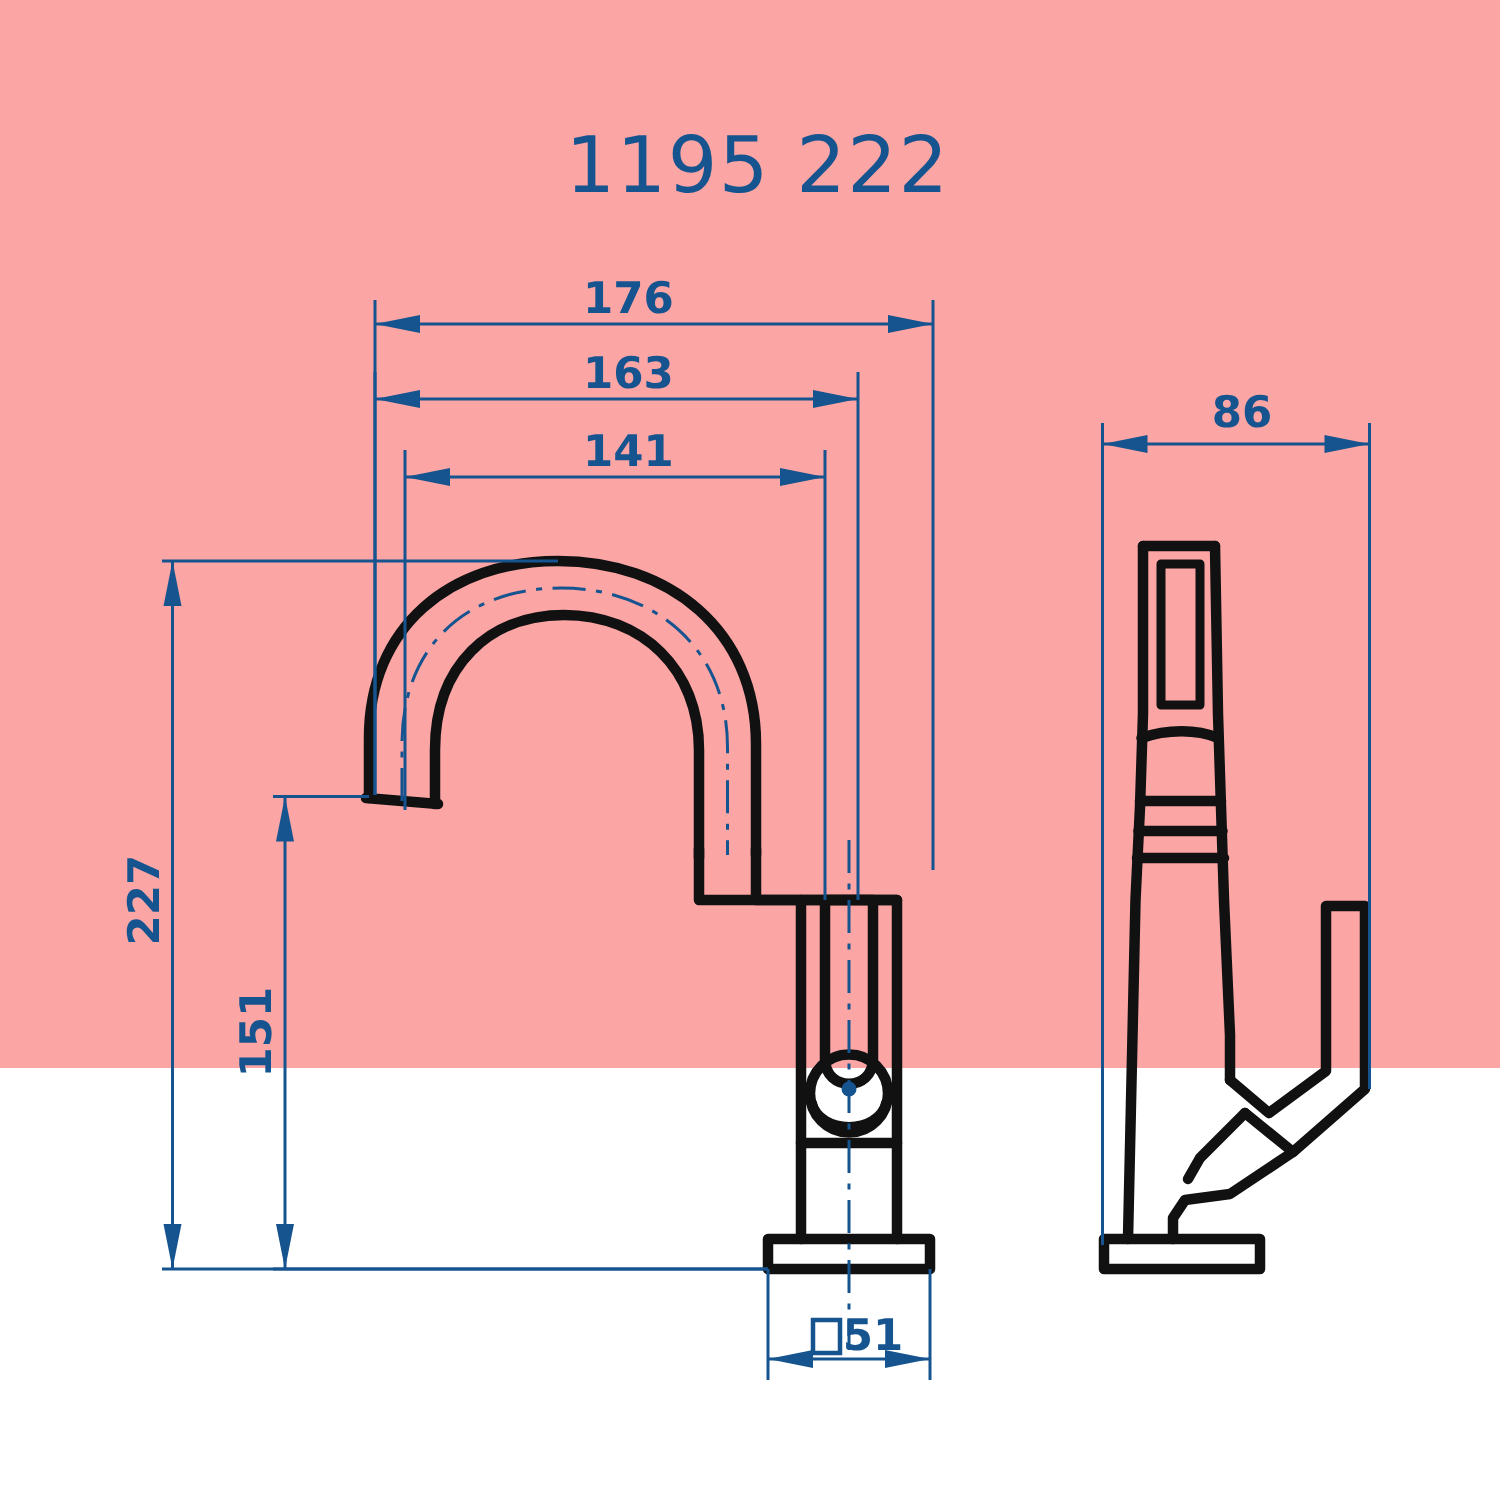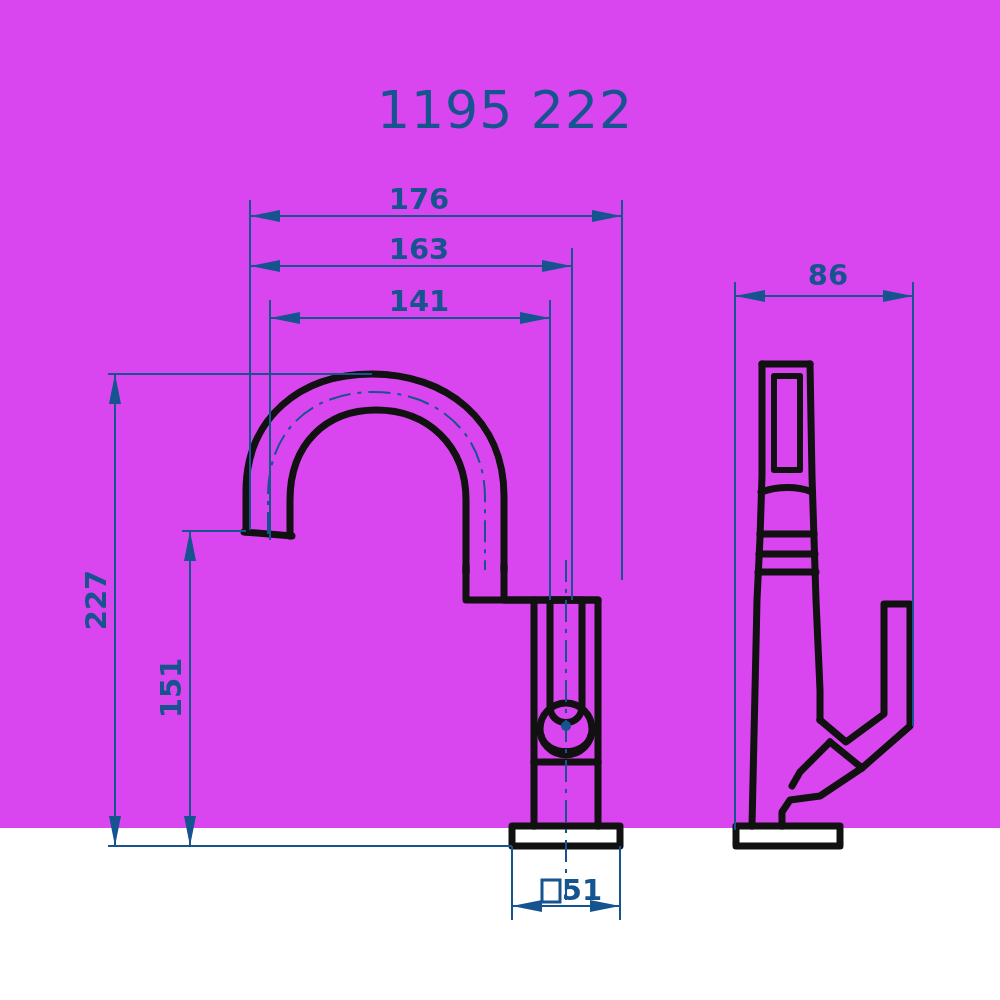--- a/index.html
+++ b/index.html
@@ -10,22 +10,22 @@
   }
   body {
     width: 1000px;
     height: 1000px;
     font-family: "Liberation Sans", sans-serif;
     overflow: hidden;
   }
   #drawing-root {
     position: relative;
     width: 1000px;
-    height: 828px;
-    background: #d946ef;
+    height: 712px;
+    background: #fca5a5;
   }
   svg.sheet {
     position: absolute;
     top: 0;
     left: 0;
     width: 1000px;
     height: 1000px;
     display: block;
   }
   .dim-text {

